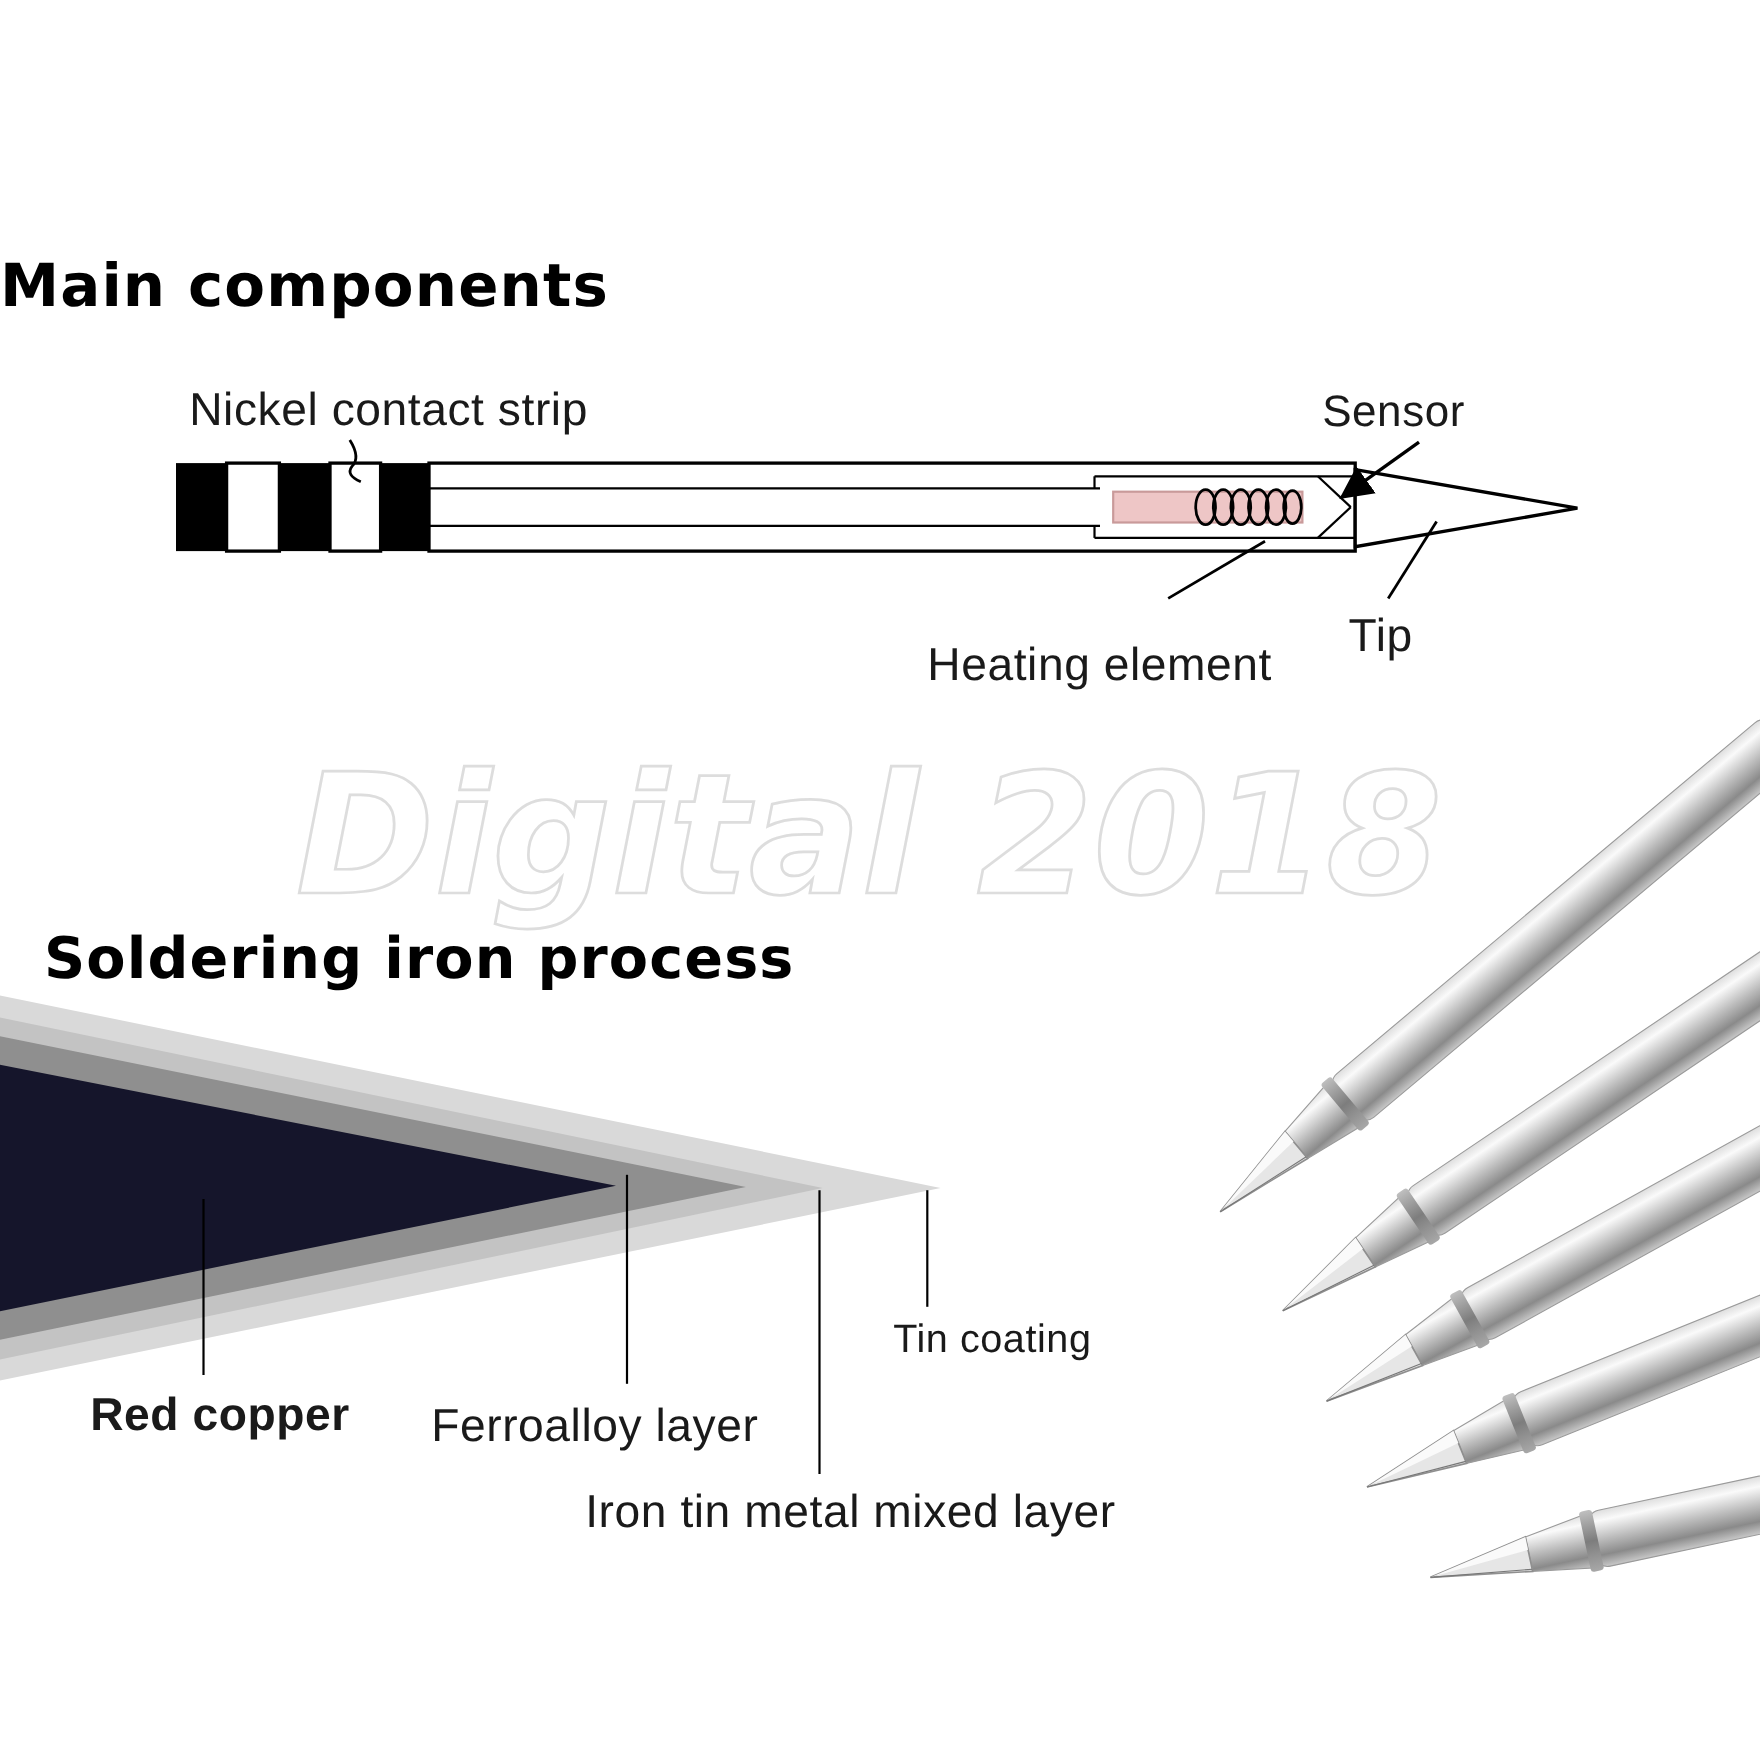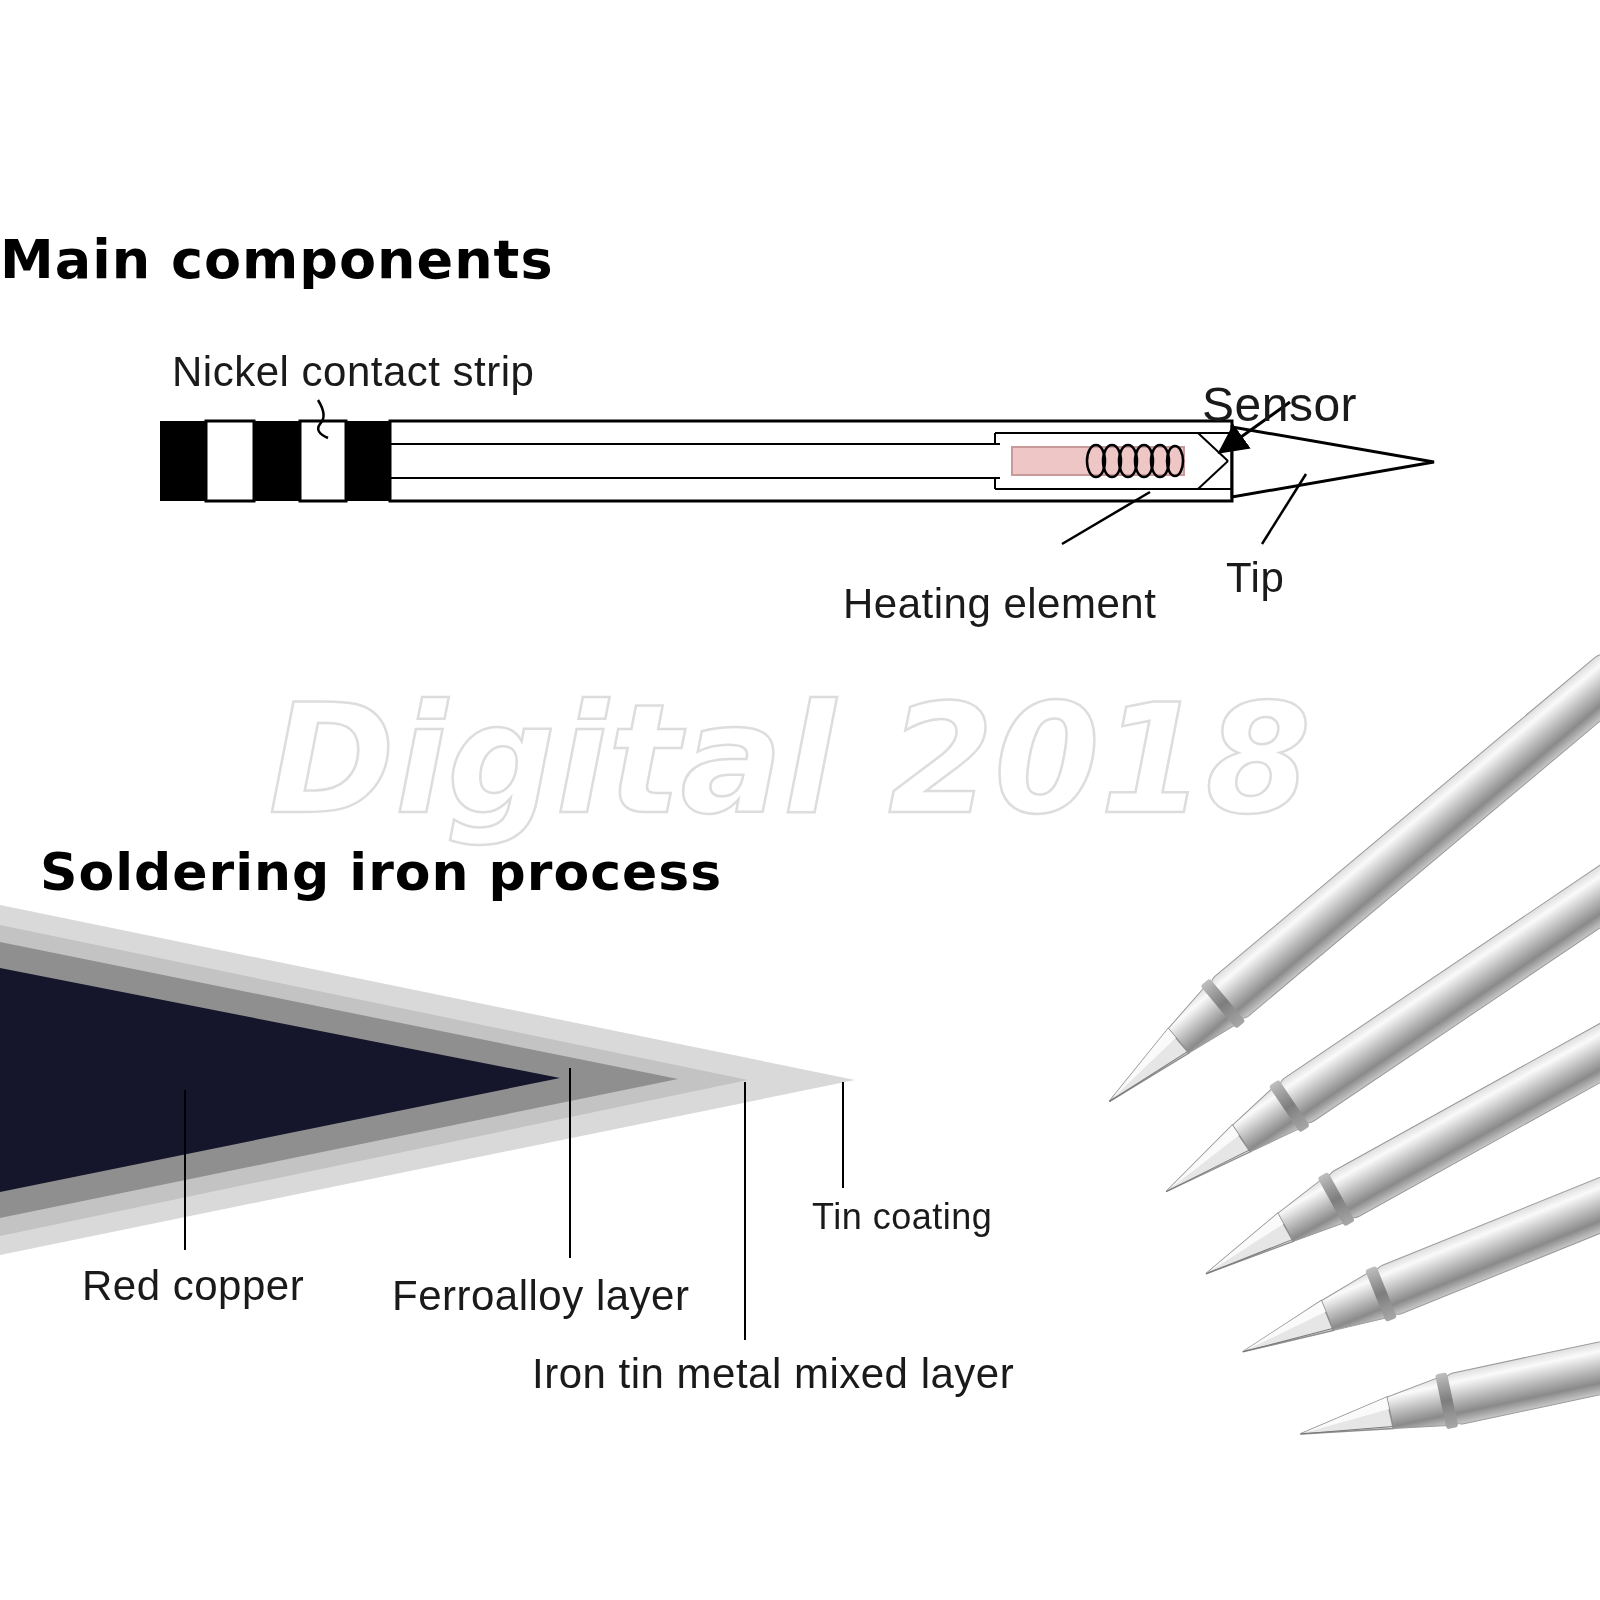--- a/index.html
+++ b/index.html
@@ -36,24 +36,24 @@
     text-align: left;
     font-family: "DejaVu Sans", sans-serif;
     font-weight: bold;
     color: #000;
     letter-spacing: 1px;
     white-space: nowrap;
   }
   .t-main { top: 228px; font-size: 54px; }
   .t-process { top: 842px; font-size: 52px; padding-left: 40px; }
   .lbl-nickel  { left: 172px;  top: 348px;  font-size: 42px; }
-  .lbl-sensor  { left: 1202px; top: 352px;  font-size: 48px; margin-top: 25px; }
+  .lbl-sensor  { left: 1202px; top: 352px;  font-size: 40px; }
   .lbl-heating { left: 843px;  top: 540px;  font-size: 42px; margin-top: 40px; }
   .lbl-tip     { left: 1226px; top: 542px;  font-size: 42px; margin-top: 12px; }
-  .lbl-copper  { left: 82px;   top: 1262px; font-size: 42px; }
+  .lbl-copper  { left: 82px;   top: 1262px; font-size: 42px; font-weight: bold; }
   .lbl-ferro   { left: 392px;  top: 1272px; font-size: 42px; }
   .lbl-mixed   { left: 532px;  top: 1350px; font-size: 42px; }
   .lbl-tin     { left: 812px;  top: 1196px; font-size: 36px; }
 </style>
 </head>
 <body>
 
 <div class="canvas">
 
   <svg class="layer" width="1600" height="1600" viewBox="0 0 1600 1600">

